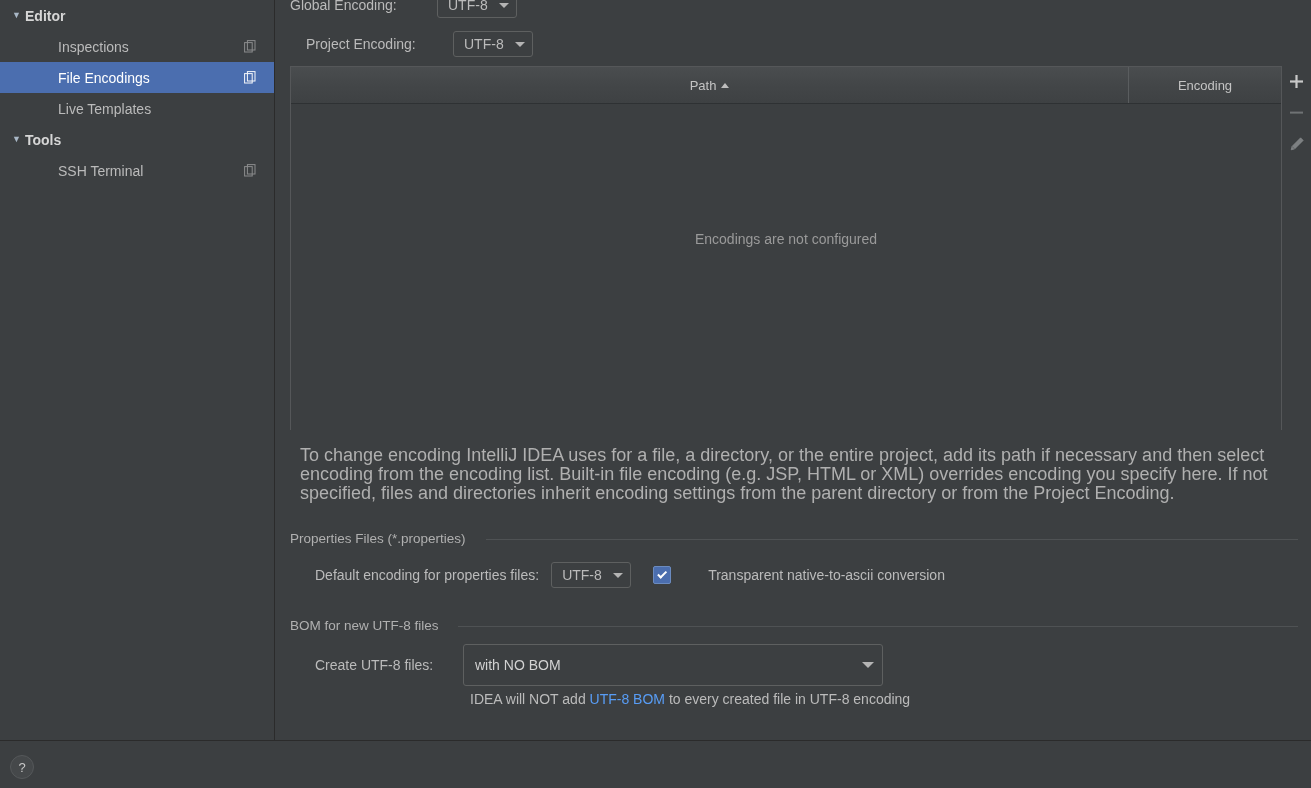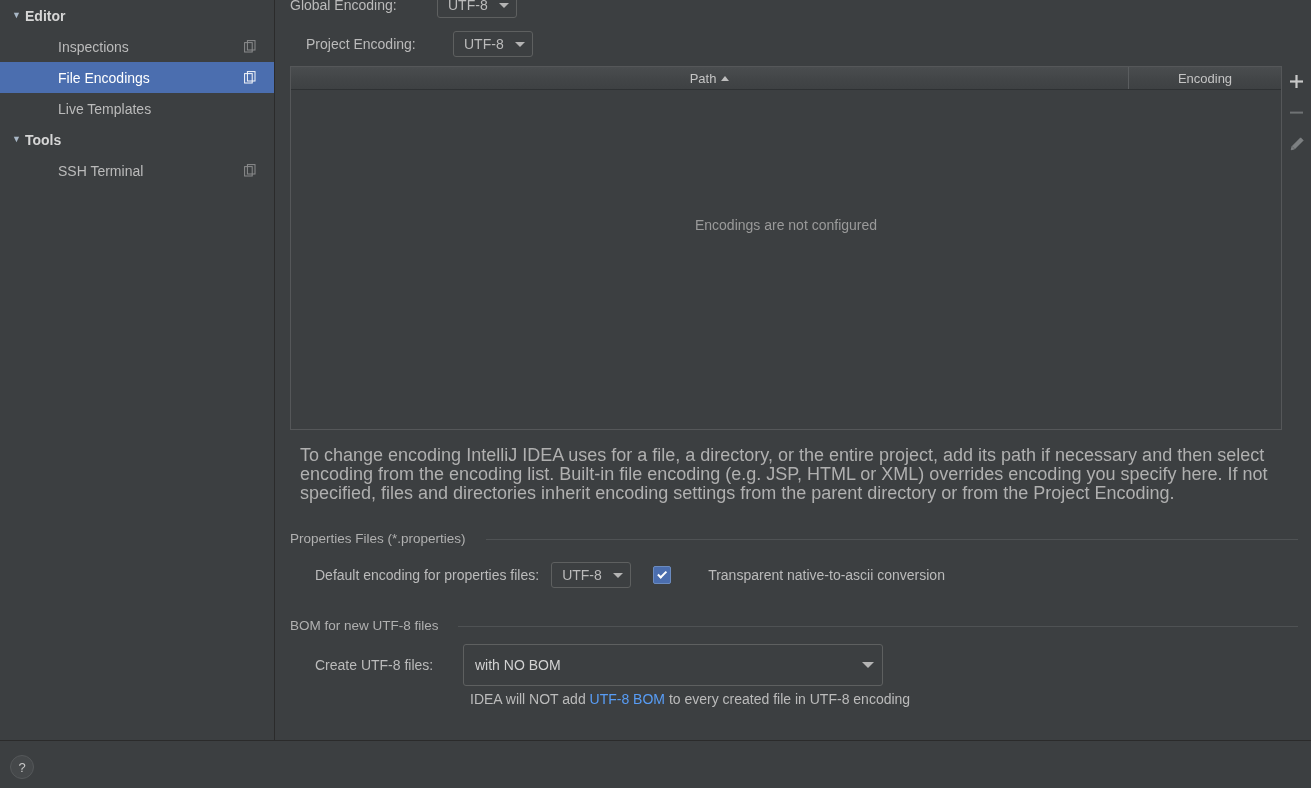--- a/index.html
+++ b/index.html
@@ -93,21 +93,21 @@
   
   #table-wrap {
     position: absolute;
     left: 14px; top: 66px;
     width: 992px; height: 364px;
     border: 1px solid #555759;
     background: #3c3f41;
   }
   #table-head {
     display: flex;
-    height: 23px;
+    height: 37px;
     background: linear-gradient(to bottom,#4a4d4f 0%,#434648 50%,#3e4143 100%);
     border-bottom: 1px solid #2e3133;
   }
   .th {
     display: flex; align-items: center; justify-content: center;
     font-size: 13px; color: #c4c4c4;
     position: relative;
   }
   .th.path { width: 838px; border-right: 1px solid #5a5d5f; }
   .th.encoding { flex: 1 1 auto; }

